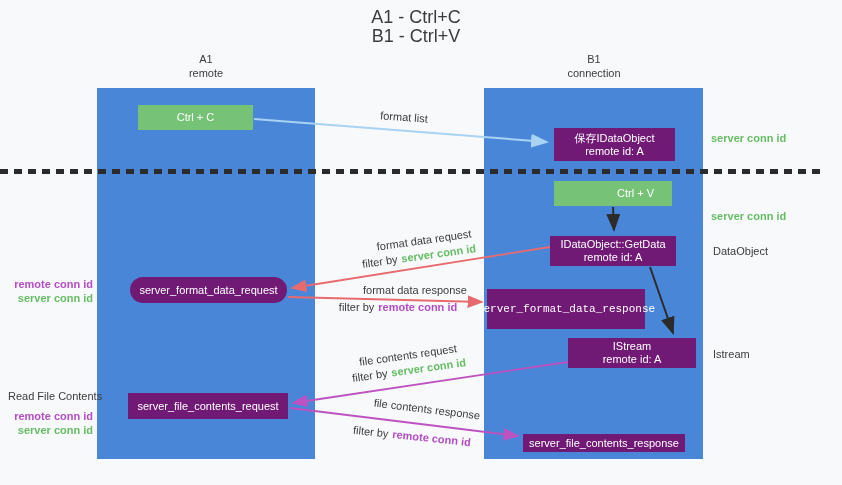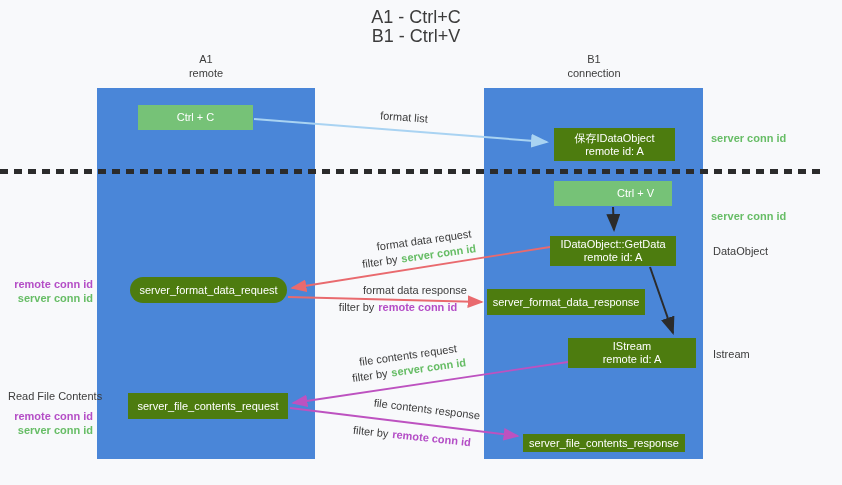--- a/index.html
+++ b/index.html
@@ -21,28 +21,28 @@
 
   .divider { position:absolute; left:0; top:169px; width:822px; height:5px;
              background:repeating-linear-gradient(to right,#2b2b2b 0 8px,transparent 8px 14px); }
 
   svg.arrows { position:absolute; left:0; top:0; width:842px; height:485px; pointer-events:none; }
 
   .node { position:absolute; display:flex; flex-direction:column; align-items:center;
           justify-content:center; color:#ffffff; font-size:11px; line-height:13px;
           text-align:center; white-space:nowrap; }
   .node.green  { background:#76c277; }
-  .node.orange { background:#4d7c0f; }
+  .node.orange { background:#701a75; }
 
   .n-ctrl-c   { left:138px; top:105px; width:115px; height:25px; }
   .n-save-ido { left:554px; top:128px; width:121px; height:33px; }
   .n-ctrl-v   { left:554px; top:181px; width:118px; height:25px;padding-left:45px; }
   .n-getdata  { left:550px; top:236px; width:126px; height:30px; }
   .n-fmt-req  { left:130px; top:277px; width:157px; height:26px;border-radius:13px; }
-  .n-fmt-res  { left:487px; top:289px; width:158px; height:26px; }
+  .n-fmt-res  { left:487px; top:289px; width:158px; height:40px;font-family:Liberation Mono, monospace; }
   .n-istream  { left:568px; top:338px; width:128px; height:30px; }
   .n-file-req { left:128px; top:393px; width:160px; height:26px; }
   .n-file-res { left:523px; top:434px; width:162px; height:18px;text-align:center; }
 
   .elabel { position:absolute; font-size:11px; color:#3c3c3c; text-align:center;
             white-space:nowrap; }
   .rot-neg { transform:rotate(-8deg); }
   .rot-pos7 { transform:rotate(7deg); }
   .rot-pos6 { transform:rotate(6deg); }
   .rot-pos4 { transform:rotate(4deg); }

